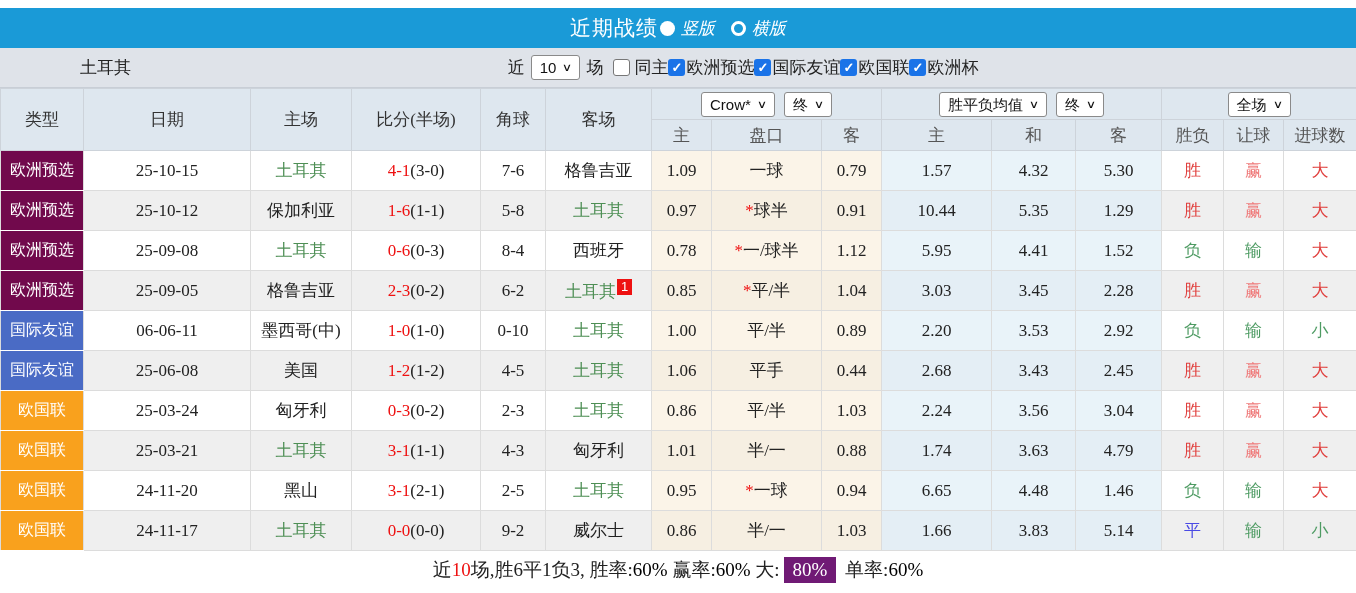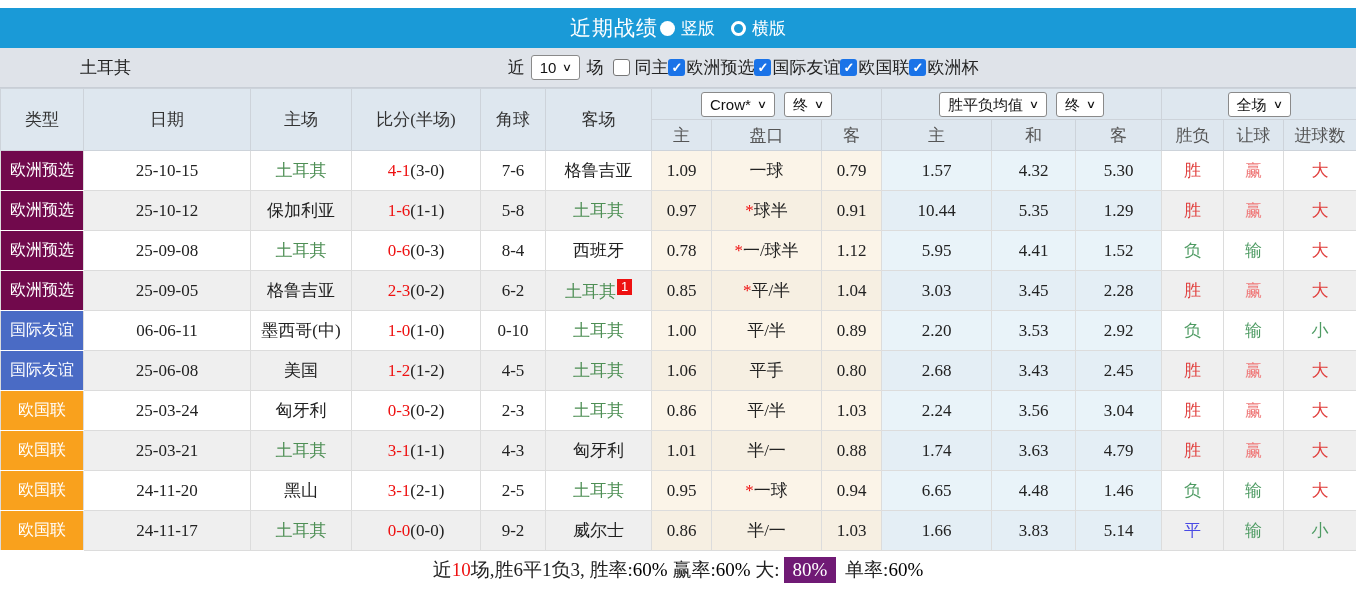--- a/index.html
+++ b/index.html
@@ -10,21 +10,21 @@
   .topstrip { height: 8px; background: #fff; }
   
   .titlebar {
     height: 40px; background: #1A9AD7; color: #fff;
     display: flex; align-items: center; justify-content: center;
   }
   .titlebar .title { font-size: 21px; font-weight: normal; letter-spacing: 1px; }
   .radio { display: inline-block; width: 15px; height: 15px; border-radius: 50%; vertical-align: -2px; }
   .radio.filled { background: #fff; margin-left: 2px; margin-right: 6px; }
   .radio.hollow { background: transparent; border: 3px solid #fff; margin-left: 16px; margin-right: 6px; }
-  .titlebar .rlabel { font-size: 17px; }
+  .titlebar .rlabel { font-size: 17px; font-style: italic; }
   
   .filterbar {
     height: 40px; background: #DFE3E9; position: relative;
     display: flex; align-items: center; justify-content: center;
     font-size: 17px; color: #222; border-bottom: 1px solid #C8CED6;
   }
   .filterbar .team { position: absolute; left: 80px; font-size: 17px; }
   .controls { display: flex; align-items: center; margin-left: 130px; }
   .select {
     display: inline-flex; align-items: center; background: #fff;
@@ -280,21 +280,21 @@
 
   <tr>
     <td class="type-cell type-friendly">国际友谊</td>
     <td class="plain">25-06-08</td>
     <td class="plain"><span>美国</span></td>
     <td class="plain"><span class="score">1-2</span><span>(1-2)</span></td>
     <td class="plain">4-5</td>
     <td class="plain"><span class="green">土耳其</span></td>
     <td class="crow">1.06</td>
     <td class="crow"><span class="star"></span><span>平手</span></td>
-    <td class="crow">0.80</td>
+    <td class="crow">0.44</td>
     <td class="avg">2.68</td>
     <td class="avg">3.43</td>
     <td class="avg">2.45</td>
     <td class="plain"><span class="c-red">胜</span></td>
     <td class="plain"><span class="c-pink">赢</span></td>
     <td class="plain"><span class="c-red">大</span></td>
   </tr>
 
   <tr>
     <td class="type-cell type-nations">欧国联</td>

